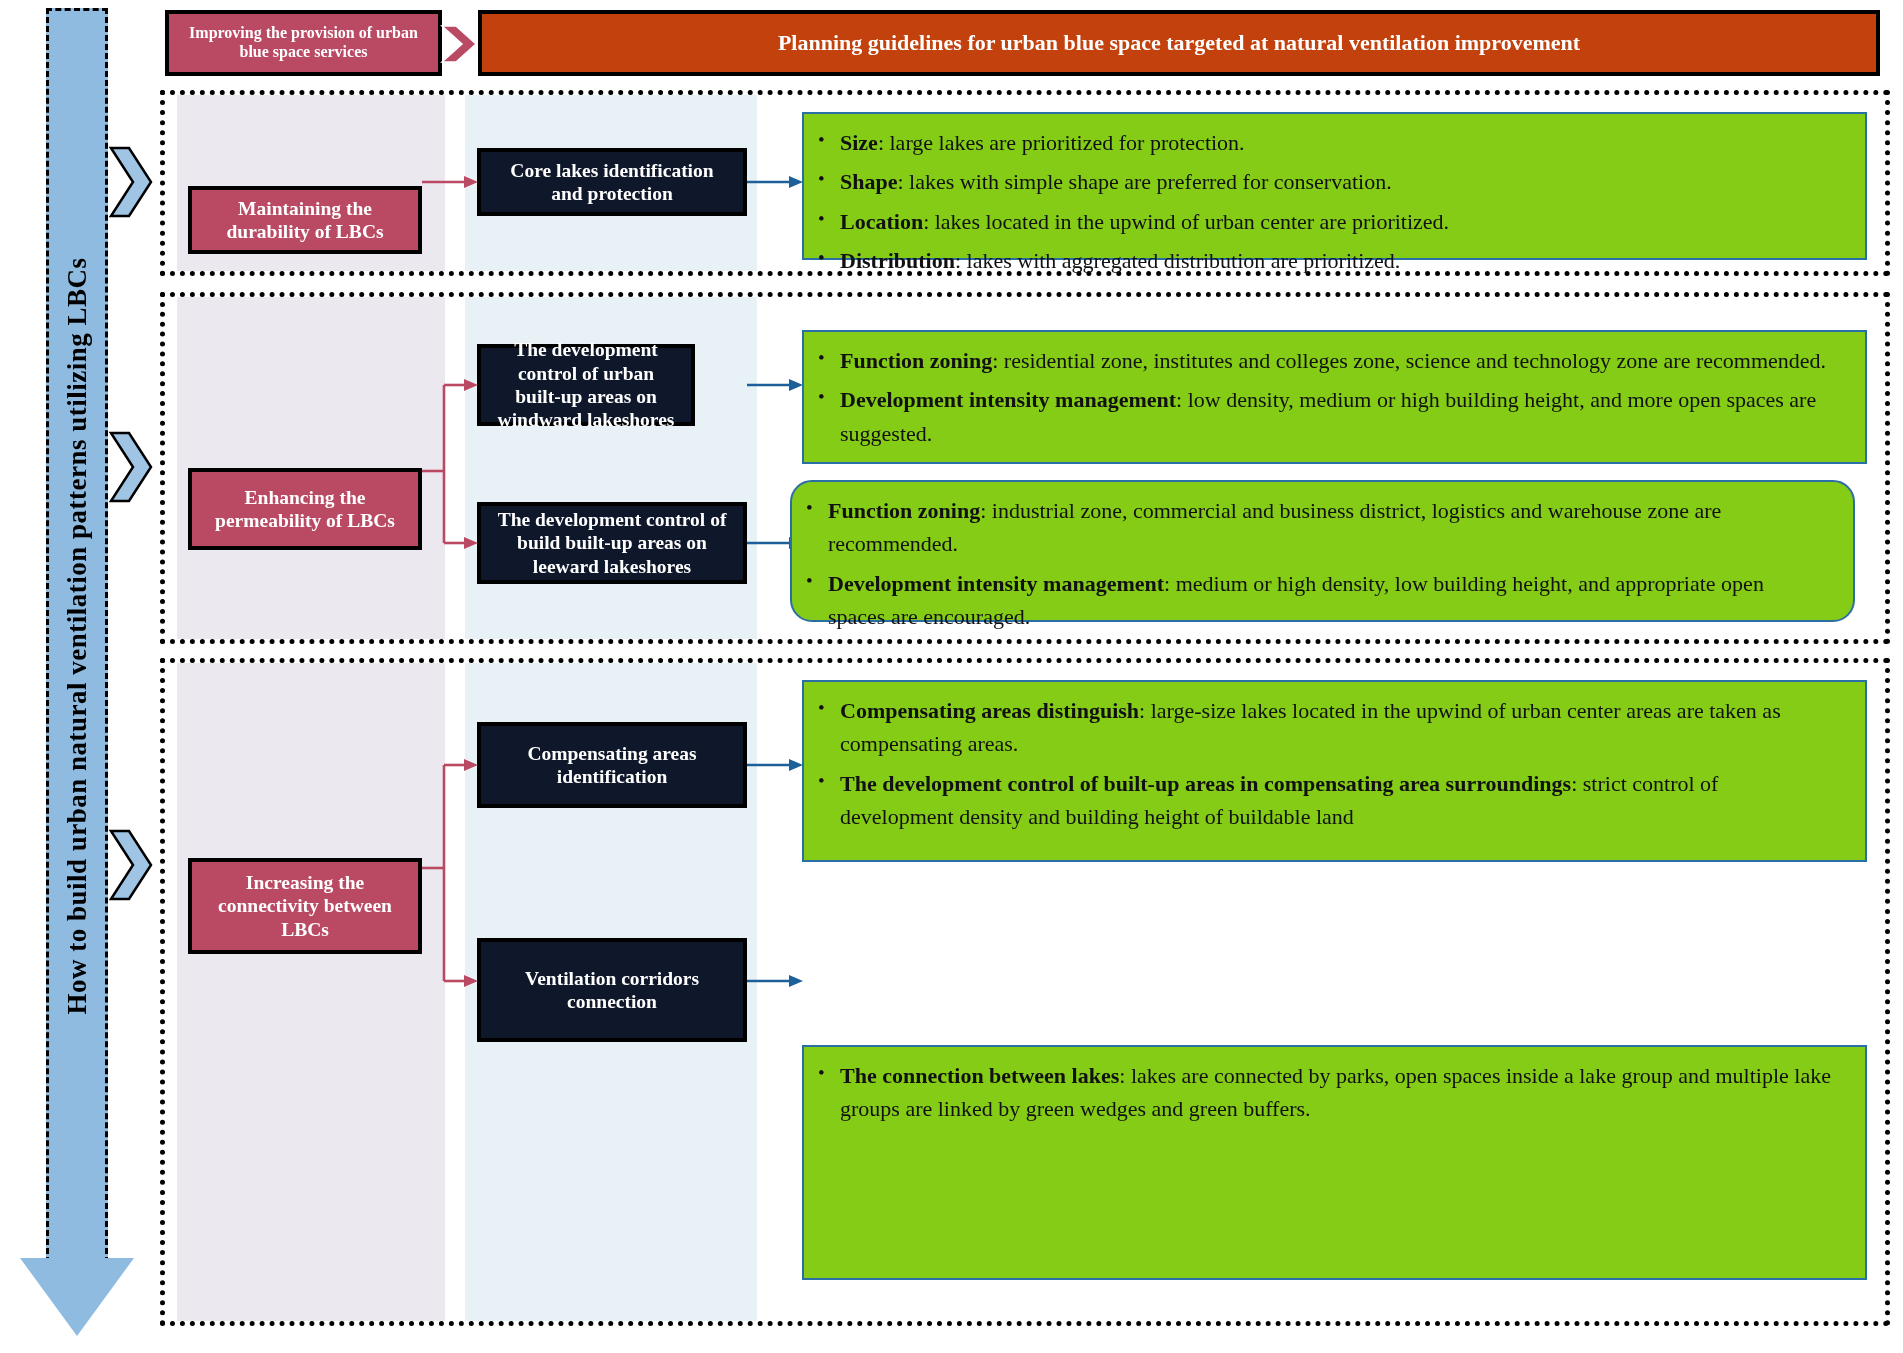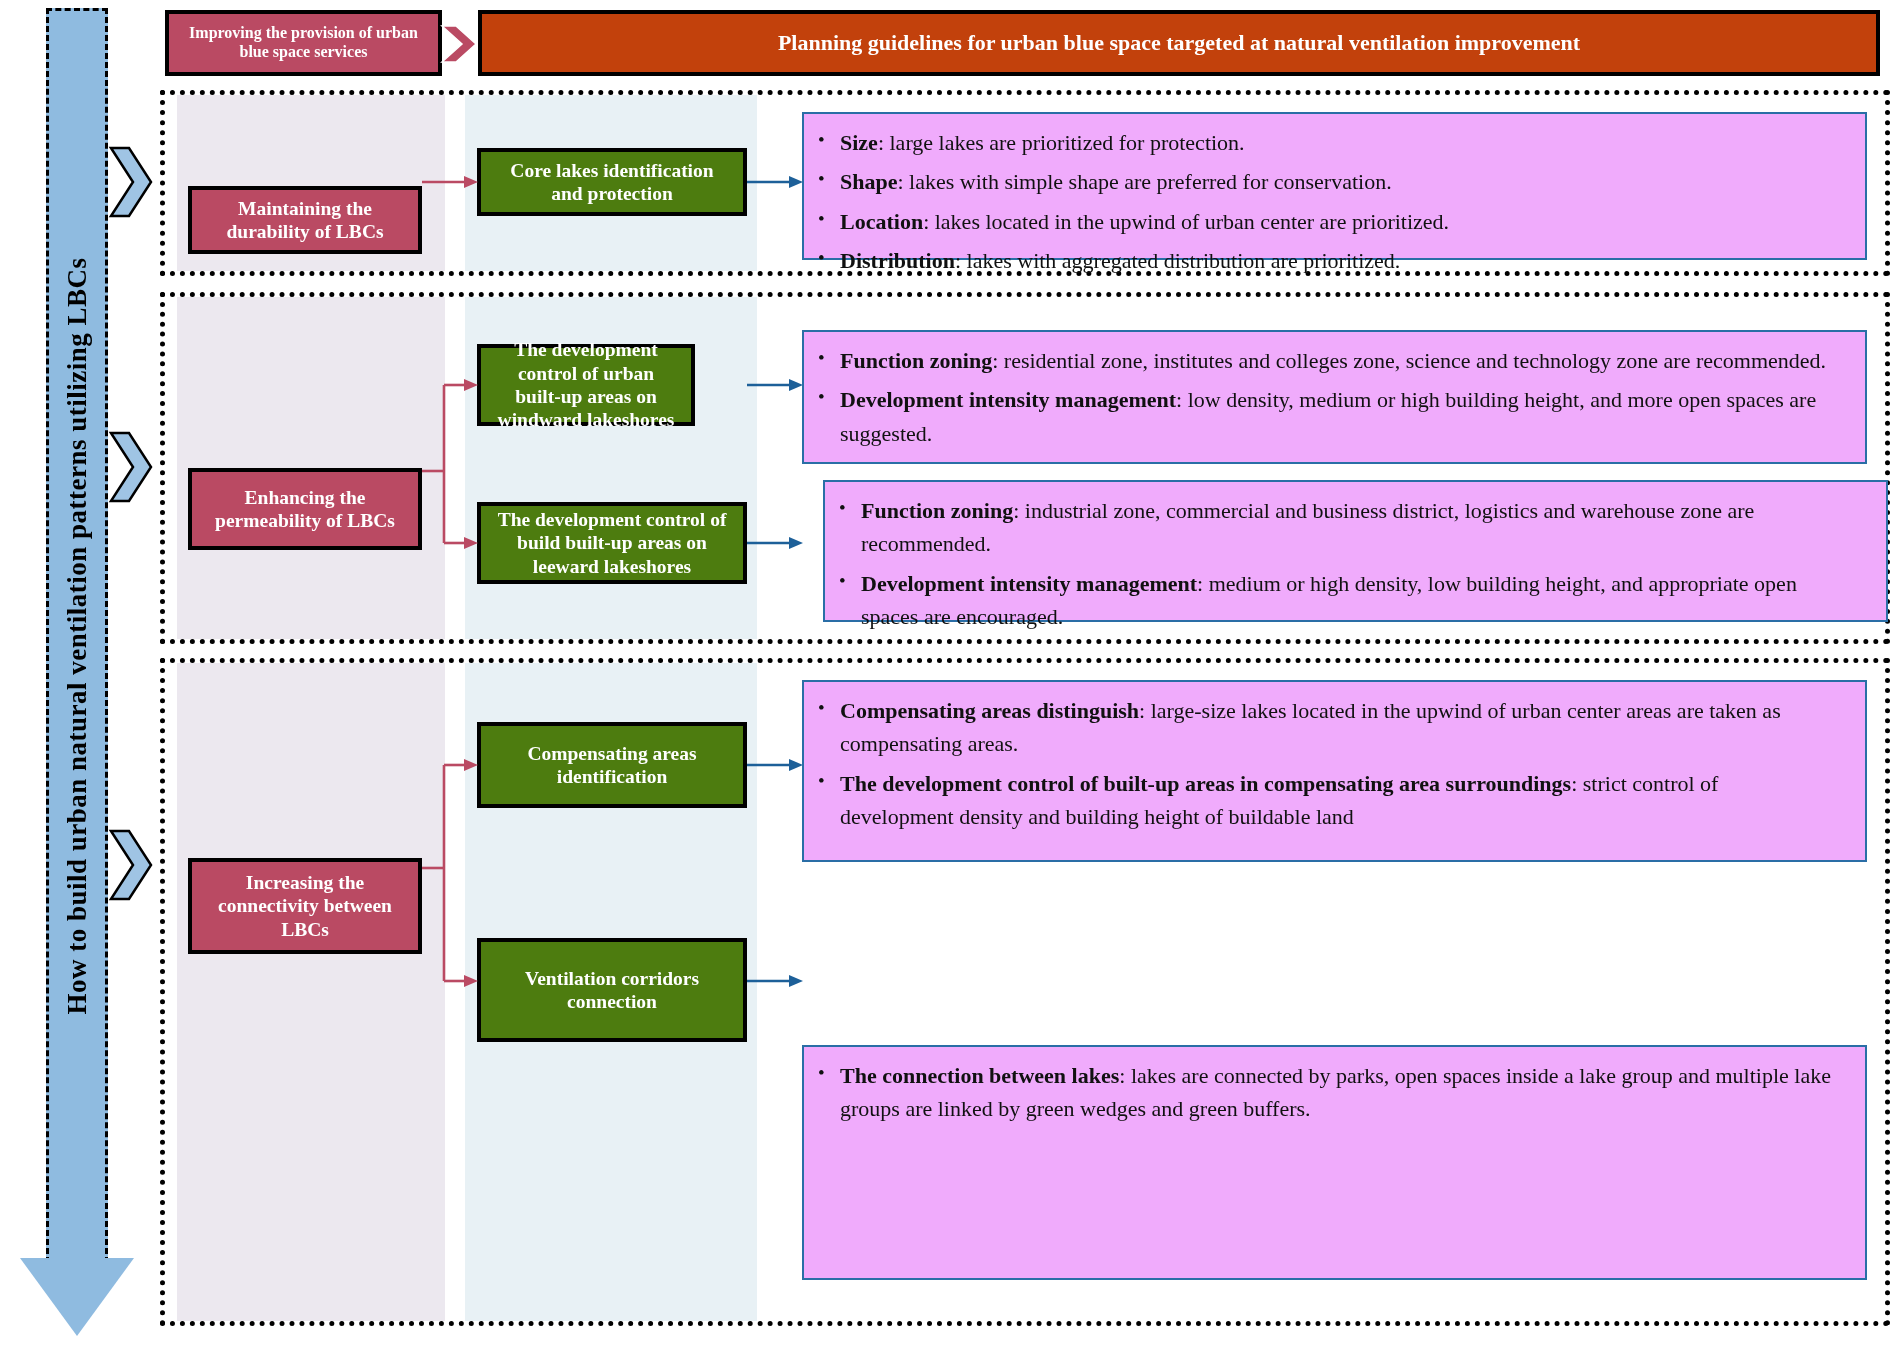--- a/index.html
+++ b/index.html
@@ -104,36 +104,36 @@
     line-height: 1.2;
     display: flex; align-items: center; justify-content: center;
     text-align: center;
     padding: 0 6px;
     box-sizing: border-box;
     margin-top: 38px;
   }
   
   .blue-box {
     position: absolute;
-    background: #4d7c0f;
+    background: #0f172a;
     border: 4px solid #000;
     color: #fff;
     font-weight: bold;
     font-size: 19.5px;
     line-height: 1.2;
     display: flex; align-items: center; justify-content: center;
     text-align: center;
     padding: 0 12px;
     box-sizing: border-box;
   }
 
   
   .text-box {
     position: absolute;
-    background: #f0abfc;
+    background: #84cc16;
     border: 2.5px solid #2a6ea6;
     box-sizing: border-box;
     padding: 12px 28px 12px 10px;
   }
   .text-box ul {
     margin: 0; padding: 0 0 0 26px;
     list-style: none;
   }
   .text-box li {
     position: relative;
@@ -243,21 +243,21 @@
   <polygon points="56,14 42,8 42,20" fill="#1d6099"></polygon>
 </svg>
 
 <div class="text-box" style="left:802px; top:330px; width:1065px; height:134px;">
   <ul>
     <li><b>Function zoning</b><span>: residential zone, institutes and colleges zone, science and technology zone are recommended.</span></li>
     <li><b>Development intensity management</b><span>: low density, medium or high building height, and more open spaces are suggested.</span></li>
   </ul>
 </div>
 
-<div class="text-box" style="left:823px; top:480px; width:1065px; height:142px;">
+<div class="text-box" style="left:790px; top:480px; width:1065px; height:142px;border-radius:22px;">
   <ul>
     <li><b>Function zoning</b><span>: industrial zone, commercial and business district, logistics and warehouse zone are recommended.</span></li>
     <li><b>Development intensity management</b><span>: medium or high density, low building height, and appropriate open spaces are encouraged.</span></li>
   </ul>
 </div>
 
 <div class="abs section" style="left:160px; top:658px; width:1730px; height:668px;">
   <div class="col-pink-bg" style="left:12px; top:0px; width:268px; height:658px;"></div>
   <div class="col-blue-bg" style="left:300px; top:0px; width:292px; height:658px;"></div>
 </div>

